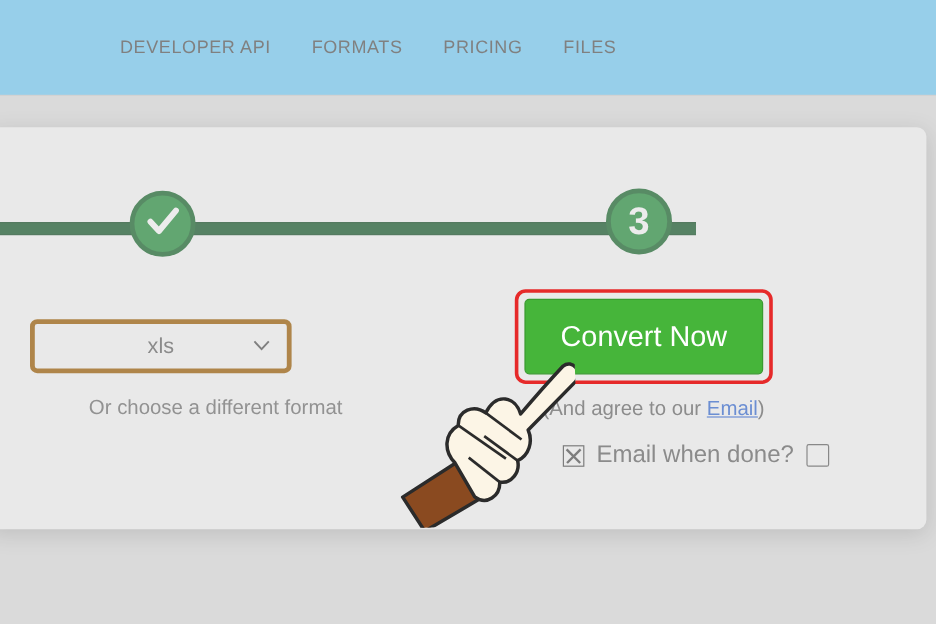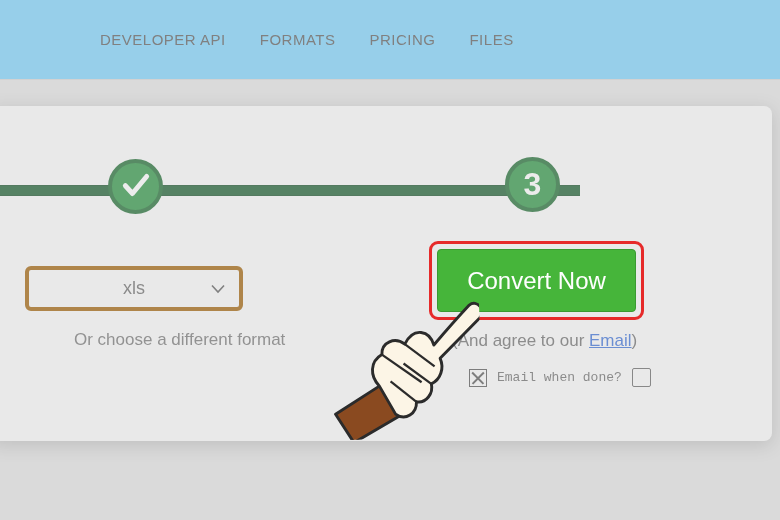--- a/index.html
+++ b/index.html
@@ -162,22 +162,21 @@
       text-decoration: underline;
     }
     .email-row {
       position: absolute;
       top: 262px;
       left: 479px;
       display: flex;
       align-items: center;
       gap: 10px;
       color: #6a6a6a;
-      font-size: 13px;
-      font-family: Liberation Mono, monospace;
+      font-size: 20px;
     }
     .email-row .mbox {
       width: 18px;
       height: 18px;
       border: 1px solid #555;
       position: relative;
     }
     .email-row .mbox::before,
     .email-row .mbox::after {
       content: '';

